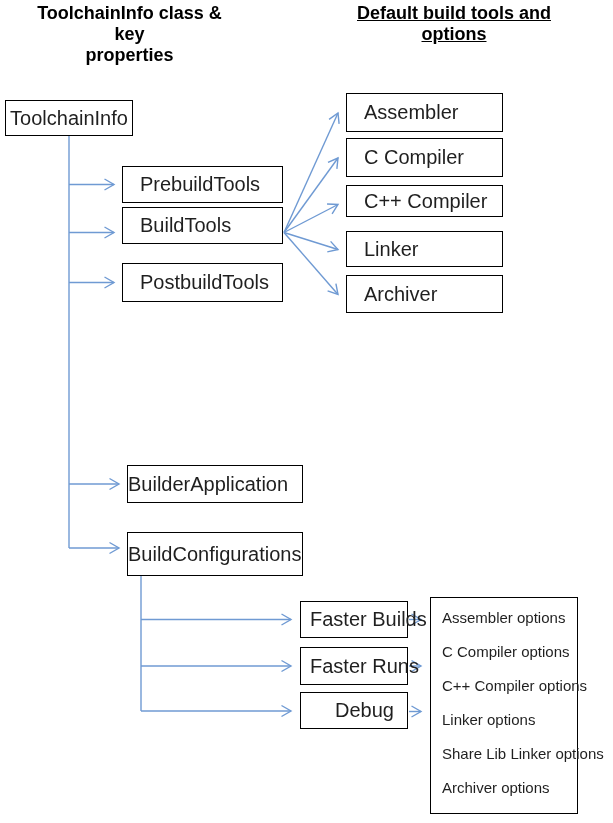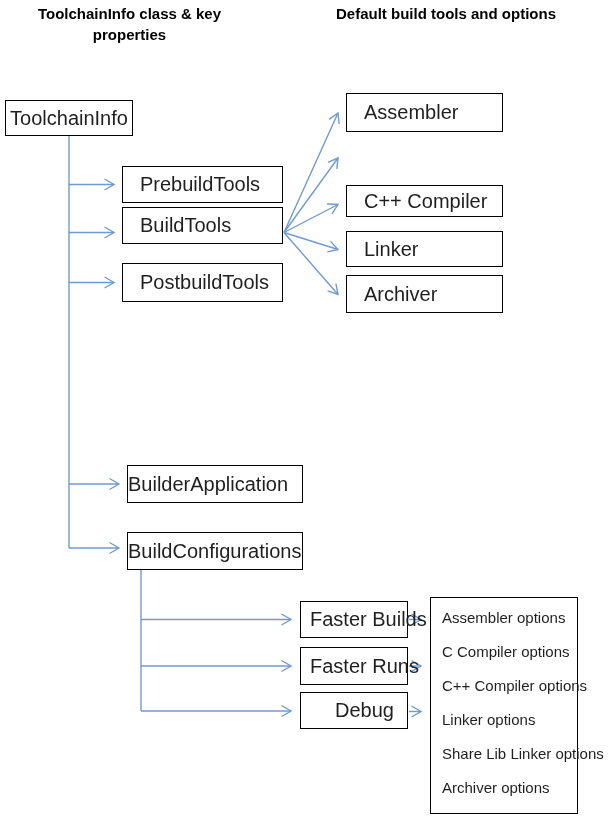--- a/index.html
+++ b/index.html
@@ -12,50 +12,50 @@
     color: #1f1f1f;
     overflow: hidden;
   }
   #connector-layer {
     position: absolute;
     left: 0; top: 0;
     width: 613px; height: 823px;
   }
   .hdr {
     position: absolute;
-    font-size: 15px;
+    font-size: 18px;
     font-weight: bold;
     text-align: center;
     line-height: 21px;
     white-space: pre-line;
     color: #000000;
   }
   #hdr-left  { left: 27px;  top: 3px;  width: 205px; }
-  #hdr-right { left: 336px; top: 3px;  width: 220px; }
+  #hdr-right { left: 344px; top: 3px;  width: 220px; text-decoration: underline; }
   .node {
     position: absolute;
     border: 1.5px solid #000000;
     background: #ffffff;
     display: flex;
     align-items: center;
     font-size: 20px;
     box-sizing: border-box;
   }
   .node .lbl { white-space: nowrap; }
   .pad  { padding-left: 17px; }
   .pad2 { }
   .pad3 { padding-left: 9px;  }
   .ctr  { justify-content: center; }
 
   #n-toolchaininfo      { left: 5px;   top: 100px; width: 128px; height: 36px; }
   #n-prebuildtools      { left: 122px; top: 166px; width: 161px; height: 37px; }
   #n-buildtools         { left: 122px; top: 207px; width: 161px; height: 37px; }
   #n-postbuildtools     { left: 122px; top: 263px; width: 161px; height: 39px; }
   #n-builderapplication { left: 127px; top: 465px; width: 176px; height: 38px; }
-  #n-buildconfigurations{ left: 127px; top: 532px; width: 176px; height: 38px; }
+  #n-buildconfigurations{ left: 127px; top: 532px; width: 176px; height: 44px; }
   #n-assembler          { left: 346px; top: 93px;  width: 157px; height: 39px; }
   #n-c-compiler         { left: 346px; top: 138px; width: 157px; height: 39px; }
   #n-cpp-compiler       { left: 346px; top: 185px; width: 157px; height: 32px; }
   #n-linker             { left: 346px; top: 231px; width: 157px; height: 36px; }
   #n-archiver           { left: 346px; top: 275px; width: 157px; height: 38px; }
   #n-faster-builds      { left: 300px; top: 601px; width: 108px; height: 37px; }
   #n-faster-runs        { left: 300px; top: 647px; width: 108px; height: 38px; }
   #n-debug              { left: 300px; top: 692px; width: 108px; height: 37px; padding-left: 34px; }
 
   #options-box {
@@ -132,20 +132,23 @@
   <div id="n-builderapplication" class="node pad2">
     <span class="lbl">BuilderApplication</span>
   </div>
   <div id="n-buildconfigurations" class="node pad2">
     <span class="lbl">BuildConfigurations</span>
   </div>
 
   <div id="n-assembler" class="node pad">
     <span class="lbl">Assembler</span>
   </div>
+  <div id="n-c-compiler" class="node pad">
+    <span class="lbl">C Compiler</span>
+  </div>
   <div id="n-cpp-compiler" class="node pad">
     <span class="lbl">C++ Compiler</span>
   </div>
   <div id="n-linker" class="node pad">
     <span class="lbl">Linker</span>
   </div>
   <div id="n-archiver" class="node pad">
     <span class="lbl">Archiver</span>
   </div>
 

